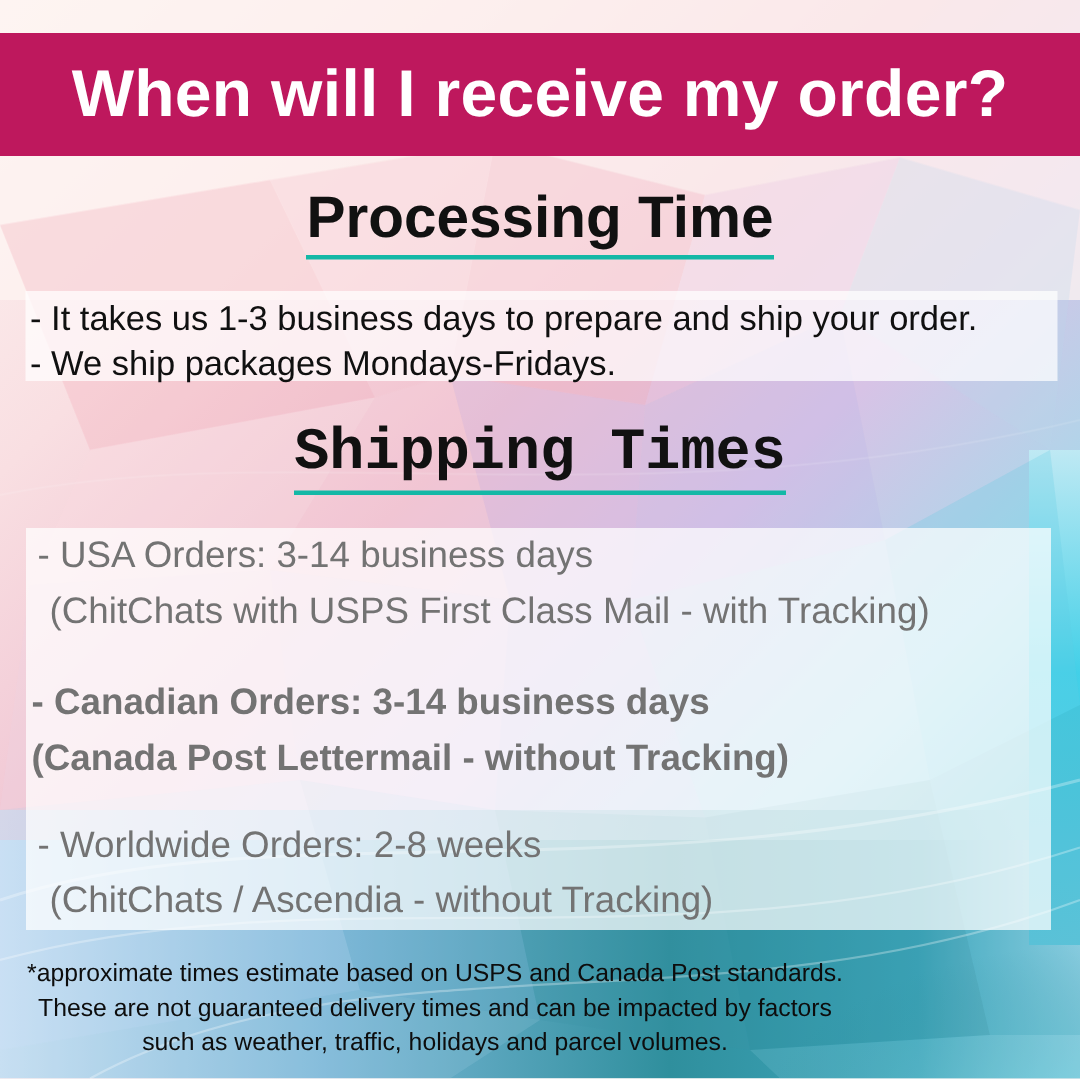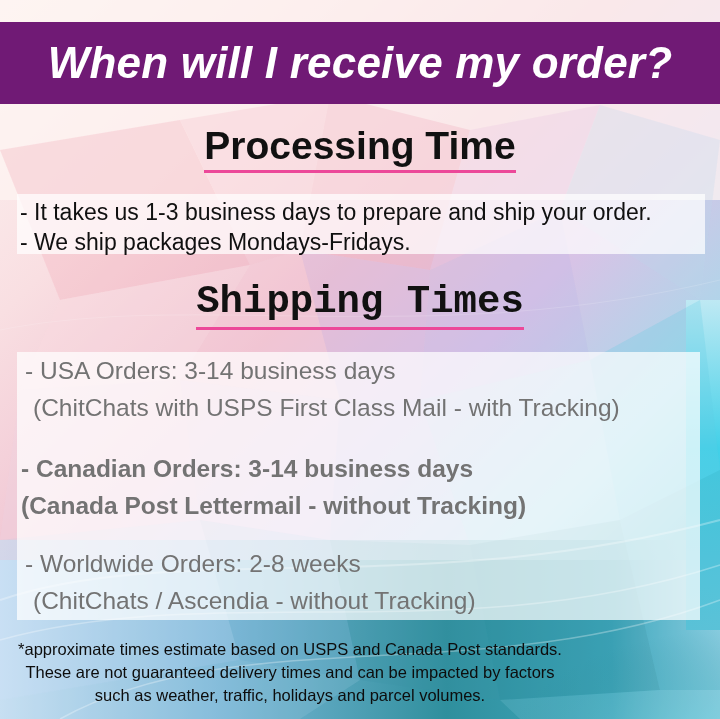--- a/index.html
+++ b/index.html
@@ -46,21 +46,21 @@
     position:absolute;
     width:720px;
     text-align:center;
     z-index:3;
     color:#111111;
     font-size:39px;
     font-weight:600;
     line-height:1;
   }
   .section-head span{
-    border-bottom:3px solid #ec4899;
+    border-bottom:3px solid #14b8a6;
     padding-bottom:3px;
     text-align:center;
   }
   #head-processing{ top:126px; }
   #head-shipping  { top:283px;font-family:Liberation Mono, monospace; }
 
   
   .panel{
     position:absolute;
     background:rgba(255,255,255,0.72);
@@ -182,21 +182,21 @@
     </g>
 
     <g fill="none" stroke="#ffffff" opacity="0.30">
       <path d="M0 600 C 180 540, 420 600, 720 520" stroke-width="2"></path>
       <path d="M0 640 C 220 580, 460 650, 720 565" stroke-width="1.5"></path>
       <path d="M60 719 C 240 620, 480 690, 720 600" stroke-width="1.5"></path>
       <path d="M0 330 C 200 290, 430 350, 720 280" stroke-width="1.2" opacity="0.5"></path>
     </g>
   </svg>
 
-  <div class="header-bar" style="background:#701a75;font-style:italic;">
+  <div class="header-bar" style="background:#be185d;">
     <div class="header-title">When will I receive my order?</div>
   </div>
 
   <div class="section-head" id="head-processing">
     <span>Processing Time</span>
   </div>
 
   <div class="panel" id="panel-processing"></div>
 
   <div class="body-block" id="processing-lines">

